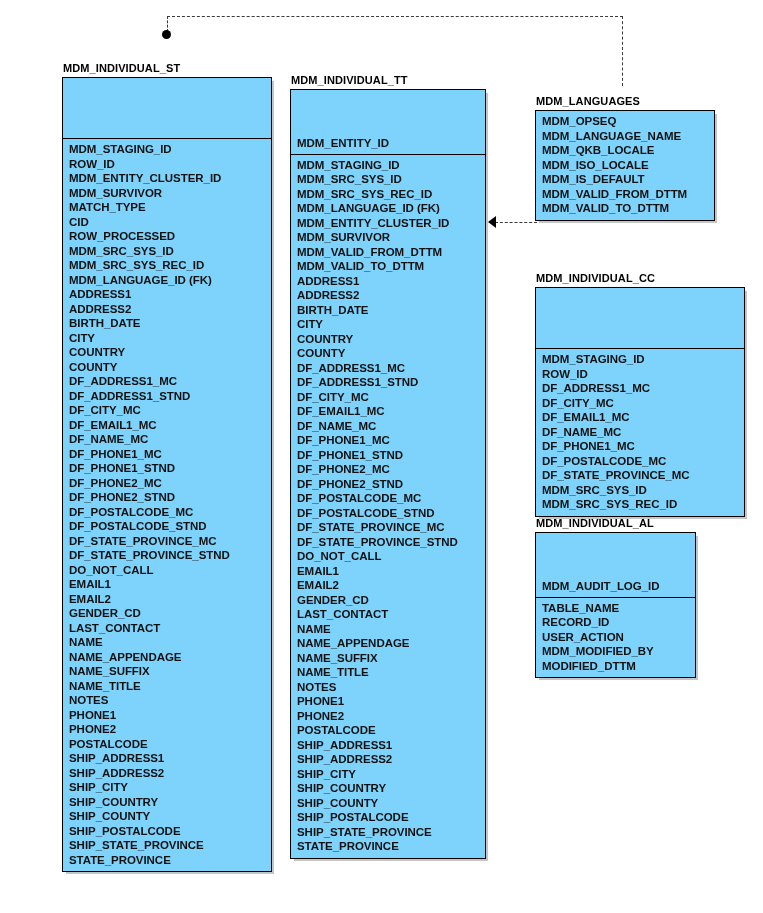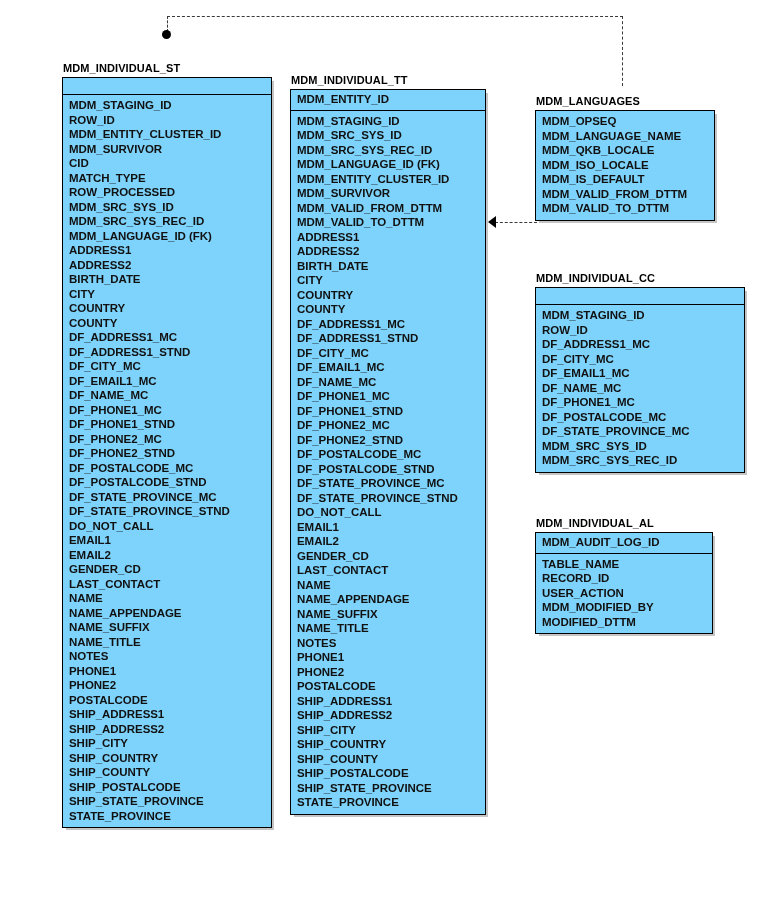--- a/index.html
+++ b/index.html
@@ -42,20 +42,21 @@
     border: 1px solid #000000;
     background: #7dd3fc;
     box-shadow: 3px 3px 0 -1px rgba(150,150,150,0.55);
     position: relative;
     font-weight: bold;
   }
   .pk-section {
     border-bottom: 1px solid #000000;
     padding: 2px 0 3px 0;
     min-height: 17px;
+    margin-top: 44px;
   }
   .attr-section {
     padding: 3px 0 4px 0;
   }
   .attr {
     font-size: 11.5px;
     line-height: 14.5px;
     color: #111111;
     white-space: nowrap;
     padding-left: 6px;
@@ -102,22 +103,22 @@
 
   <div class="entity" style="left:62px; top:47px; width:210px;">
     <div class="entity-title">MDM_INDIVIDUAL_ST</div>
     <div class="entity-box">
       <div class="pk-section"></div>
       <div class="attr-section">
           <div class="attr">MDM_STAGING_ID</div>
           <div class="attr">ROW_ID</div>
           <div class="attr">MDM_ENTITY_CLUSTER_ID</div>
           <div class="attr">MDM_SURVIVOR</div>
+          <div class="attr">MATCH_TYPE</div>
           <div class="attr">CID</div>
-          <div class="attr">MATCH_TYPE</div>
           <div class="attr">ROW_PROCESSED</div>
           <div class="attr">MDM_SRC_SYS_ID</div>
           <div class="attr">MDM_SRC_SYS_REC_ID</div>
           <div class="attr">MDM_LANGUAGE_ID (FK)</div>
           <div class="attr">ADDRESS1</div>
           <div class="attr">ADDRESS2</div>
           <div class="attr">BIRTH_DATE</div>
           <div class="attr">CITY</div>
           <div class="attr">COUNTRY</div>
           <div class="attr">COUNTY</div>
@@ -246,21 +247,21 @@
           <div class="attr">DF_NAME_MC</div>
           <div class="attr">DF_PHONE1_MC</div>
           <div class="attr">DF_POSTALCODE_MC</div>
           <div class="attr">DF_STATE_PROVINCE_MC</div>
           <div class="attr">MDM_SRC_SYS_ID</div>
           <div class="attr">MDM_SRC_SYS_REC_ID</div>
         </div>
     </div>
   </div>
 
-  <div class="entity" style="left:535px; top:502px; width:178px;">
+  <div class="entity" style="left:535px; top:502px; width:161px;">
     <div class="entity-title">MDM_INDIVIDUAL_AL</div>
     <div class="entity-box">
       <div class="pk-section">
           <div class="attr">MDM_AUDIT_LOG_ID</div>
         </div>
       <div class="attr-section">
           <div class="attr">TABLE_NAME</div>
           <div class="attr">RECORD_ID</div>
           <div class="attr">USER_ACTION</div>
           <div class="attr">MDM_MODIFIED_BY</div>

